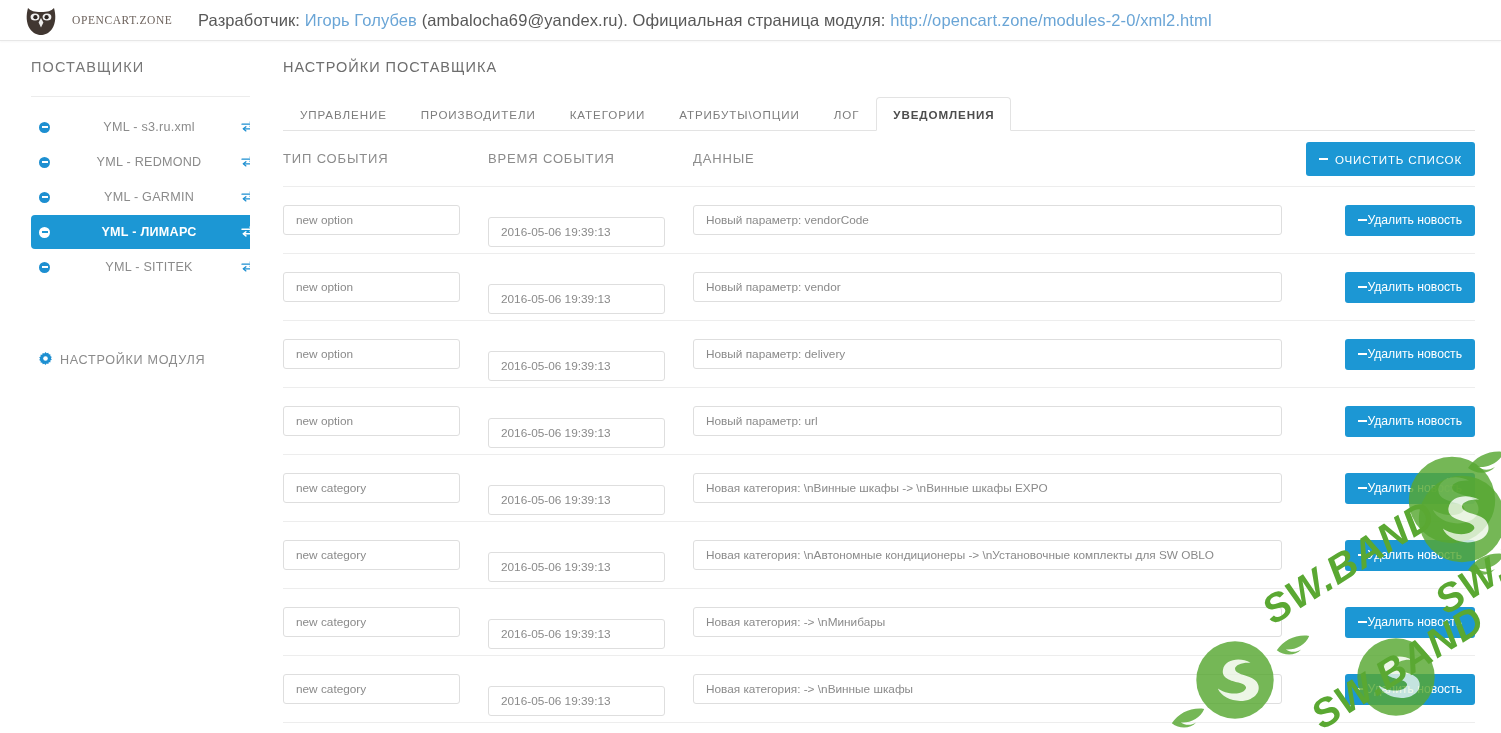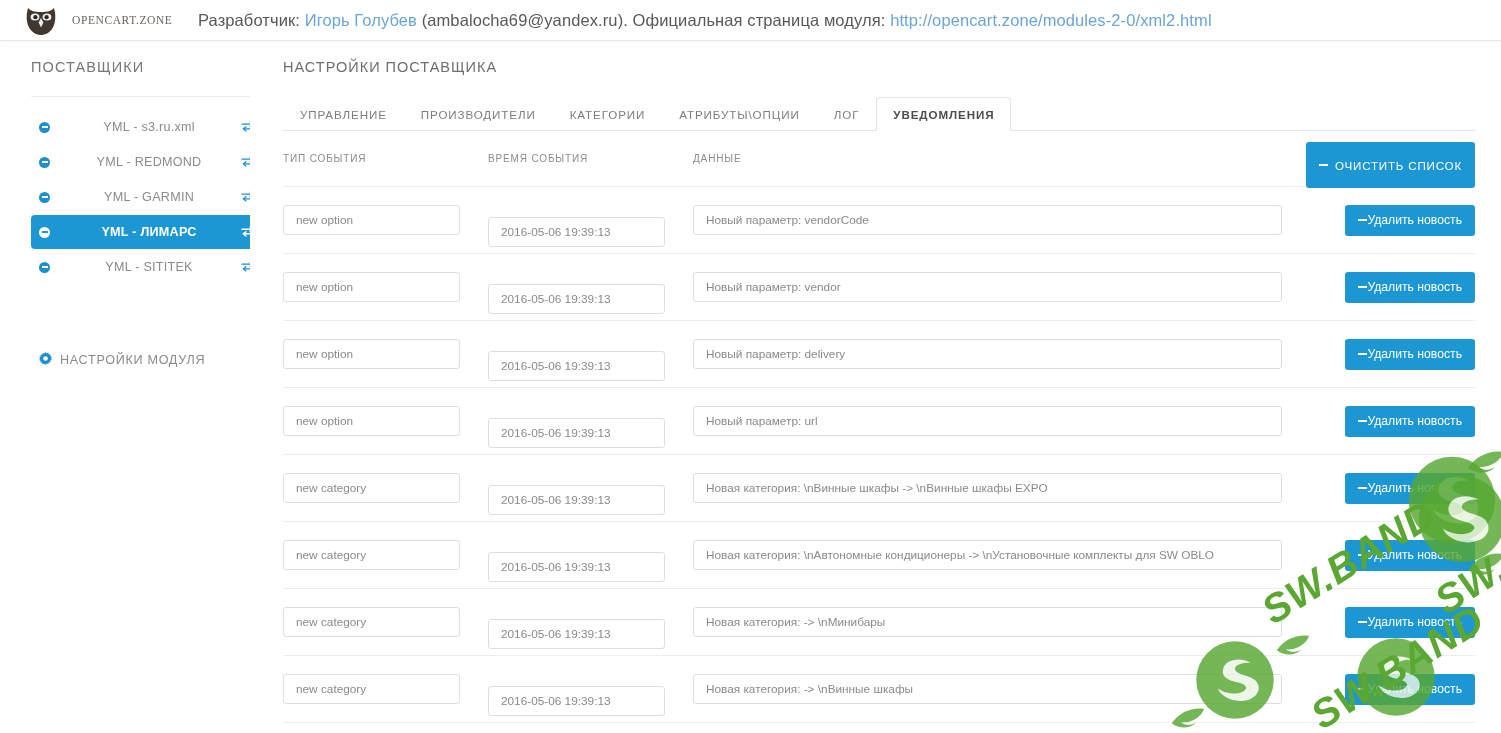--- a/index.html
+++ b/index.html
@@ -130,29 +130,29 @@
   }
 
   
   .table-head {
     position: relative;
     margin: 0 26px 0 33px;
     height: 56px;
     border-bottom: 1px solid #ededed;
     display: flex; align-items: center;
   }
-  .th { font-size: 10px; letter-spacing: .85px; color:#8b8b8b; white-space: nowrap; }
+  .th { font-size: 13px; letter-spacing: .85px; color:#8b8b8b; white-space: nowrap; }
   .col-type   { width: 205px; flex:none; }
   .col-time   { width: 205px; flex:none; }
   .col-data   { flex: 1; }
   .btn-clear {
     position:absolute; right: 0; top: 11px;
     background:#1c97d4; color:#fff;
     border:none; border-radius: 3px;
-    height: 46px; padding: 0 13px;
+    height: 34px; padding: 0 13px;
     font-size: 11.6px; letter-spacing:.8px;
     font-family: inherit;
     display:flex; align-items:center; gap:7px;
     cursor:pointer;
   }
   .btn-minus { display:inline-block; width:9px; height:2px; background:#fff; flex:none; }
 
   
   .rows { margin: 0 26px 0 33px; }
   .row {

